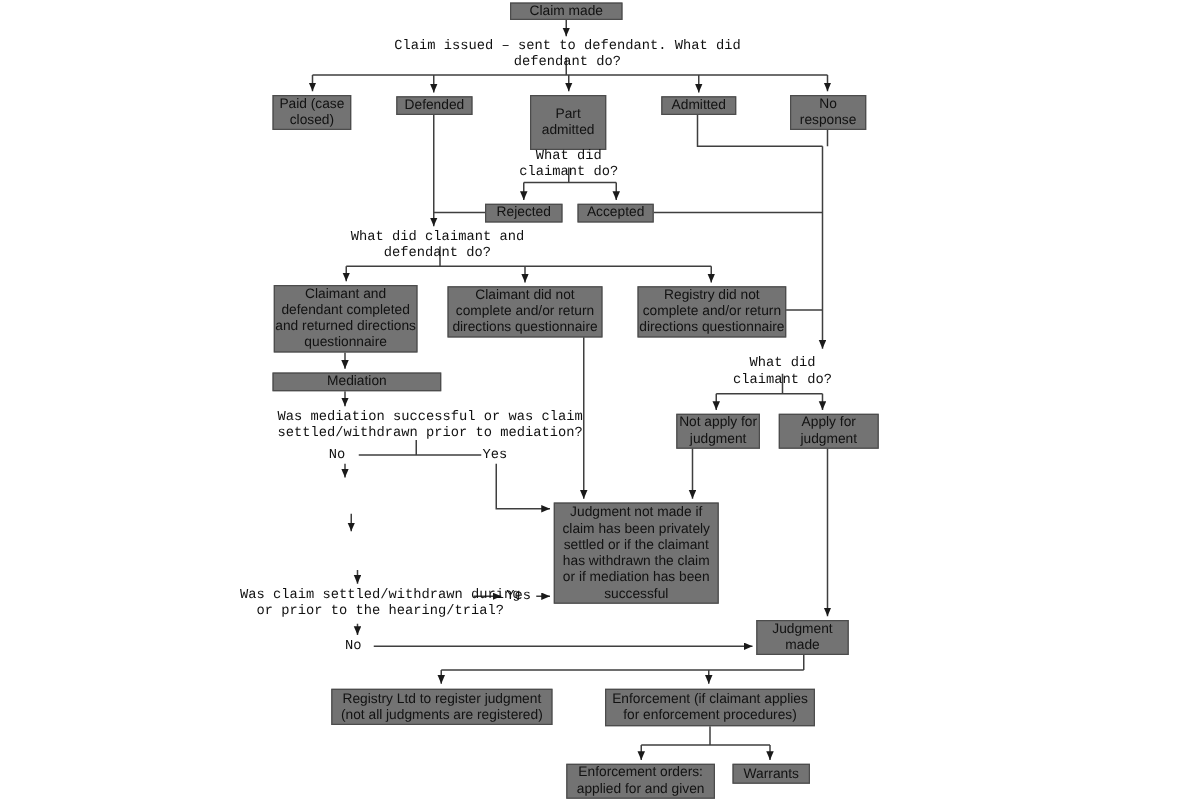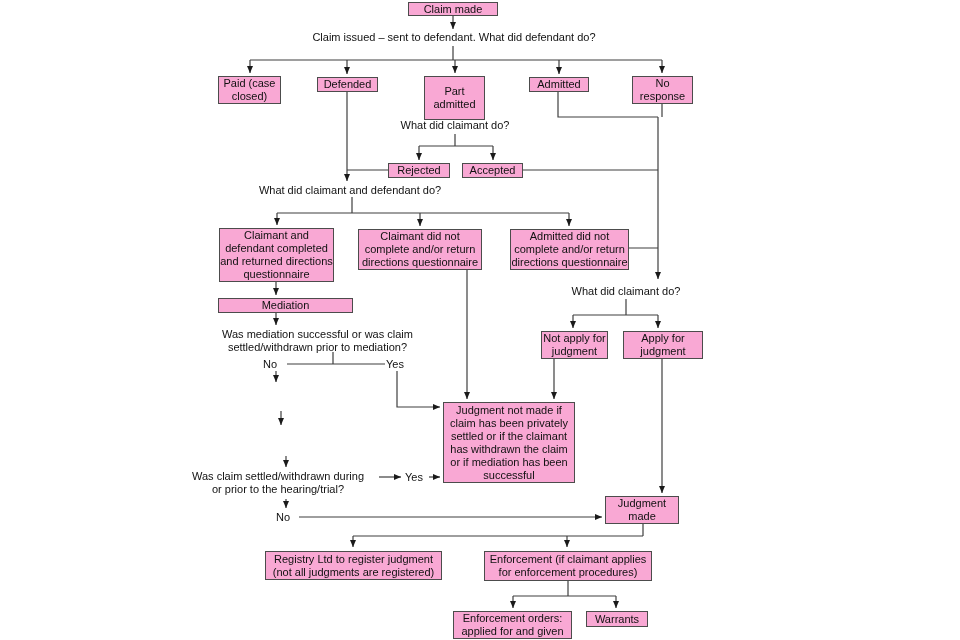--- a/index.html
+++ b/index.html
@@ -4,27 +4,27 @@
 <style>
   html,body{margin:0;padding:0;}
   body{
     width:960px;height:640px;position:relative;background:#ffffff;
     font-family:"Liberation Sans","DejaVu Sans",sans-serif;color:#111;
     overflow:hidden;
   }
   #canvas{position:absolute;left:0;top:0;width:960px;height:640px;}
   svg.wires{position:absolute;left:0;top:0;pointer-events:none;}
   .box{
-    position:absolute;box-sizing:border-box;background:#f9a8d4;
+    position:absolute;box-sizing:border-box;background:#737373;
     border:1.5px solid #4c4c4c;
     display:flex;flex-direction:column;align-items:center;justify-content:center;
     text-align:center;font-size:11px;line-height:13px;color:#111;
   }
   .box .ln{white-space:nowrap;}
-  .lbl{position:absolute;font-size:11px;line-height:13px;color:#111;}
+  .lbl{position:absolute;font-size:11px;line-height:13px;color:#111;font-family:Liberation Mono, monospace;}
   .lbl.center{text-align:center;}
   .lbl .ln{white-space:nowrap;text-align:center;}
 </style>
 </head>
 <body>
 
 <div id="canvas">
 
   <svg class="wires" width="960" height="640" viewBox="0 0 960 640">
     <defs>
@@ -114,21 +114,21 @@
     <div class="ln">questionnaire</div>
   </div>
 
   <div class="box" style="left:358px;top:229px;width:124px;height:41px">
     <div class="ln">Claimant did not</div>
     <div class="ln">complete and/or return</div>
     <div class="ln">directions questionnaire</div>
   </div>
 
   <div class="box" style="left:510px;top:229px;width:119px;height:41px">
-    <div class="ln">Admitted did not</div>
+    <div class="ln">Registry did not</div>
     <div class="ln">complete and/or return</div>
     <div class="ln">directions questionnaire</div>
   </div>
 
   <div class="box" style="left:218px;top:298px;width:135px;height:15px">Mediation</div>
 
 
 
   <div class="box" style="left:541px;top:331px;width:67px;height:28px">
     <div class="ln">Not apply for</div>

